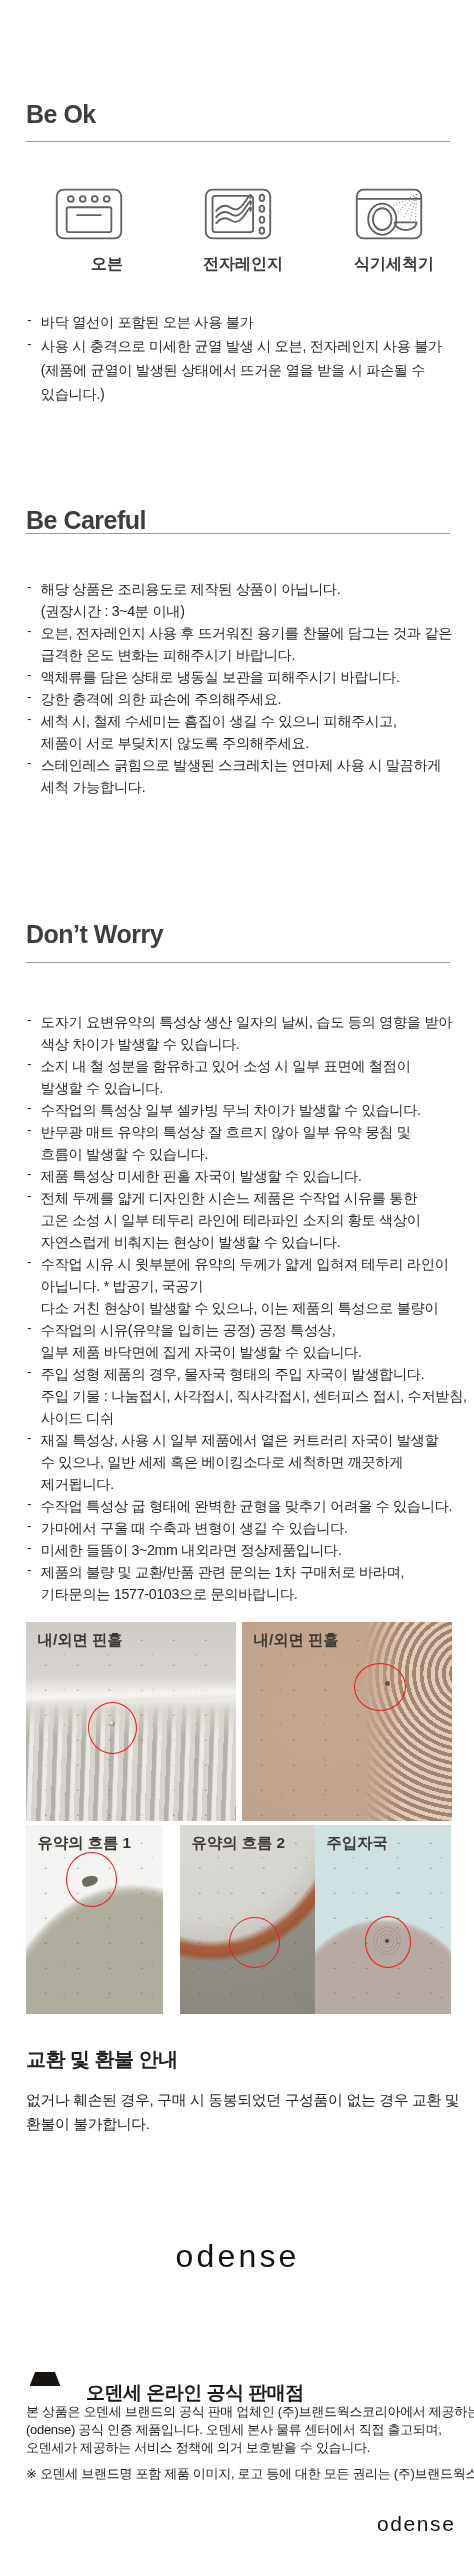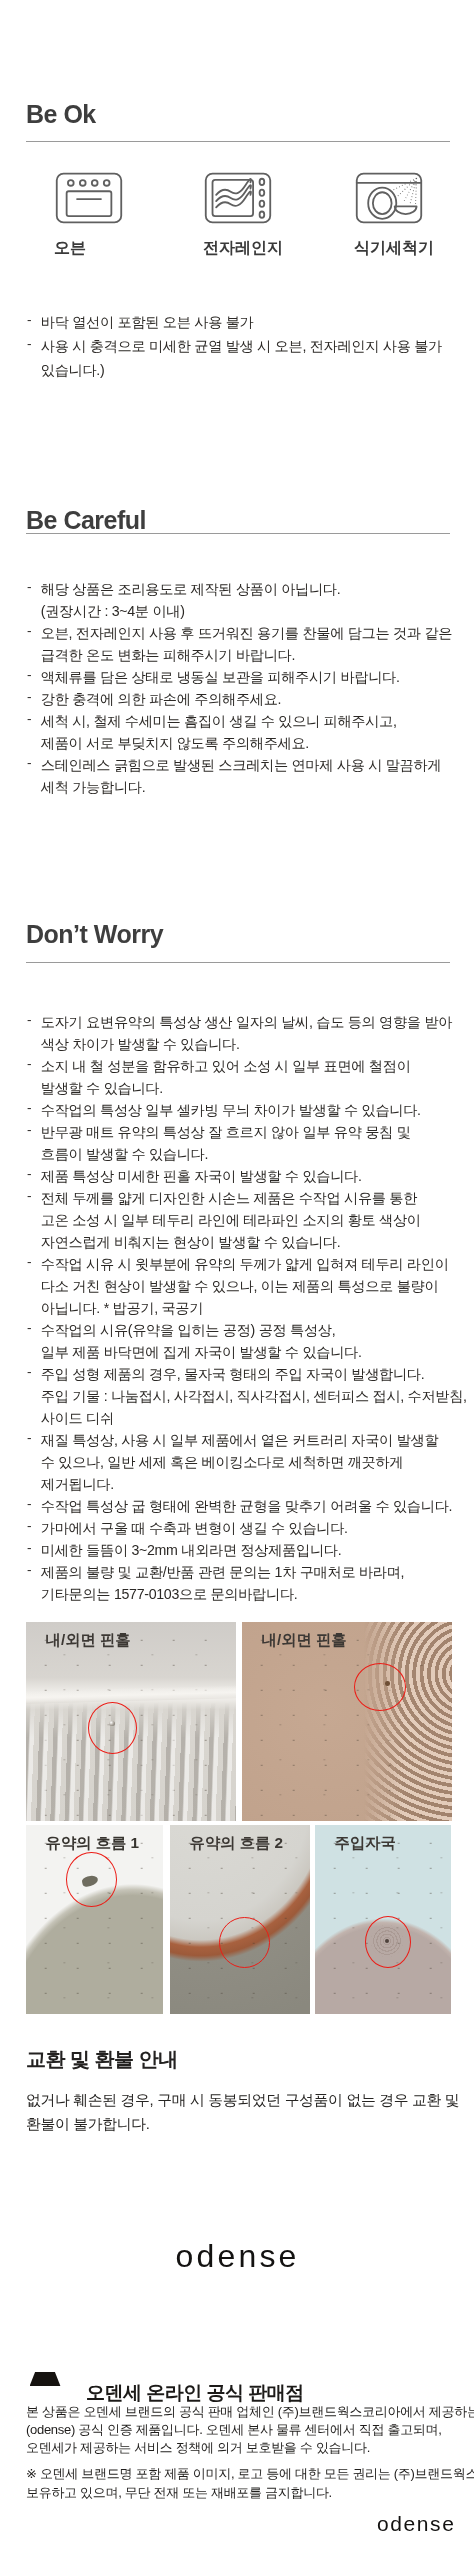--- a/index.html
+++ b/index.html
@@ -1,30 +1,30 @@
 <!DOCTYPE html>
 <html style="font-size:8.4px"><head>
 <meta charset="utf-8">
 <style>
   html,body{margin:0;padding:0;}
   body{width:475px;height:2576px;background:#ffffff;position:relative;
        font-family:"Liberation Sans","DejaVu Sans",sans-serif;}
   .sec-title{position:absolute;left:26px;margin:0;font-size:25px;font-weight:bold;
              color:#3e3e3e;letter-spacing:-0.5px;}
   .hr{position:absolute;left:26px;width:424px;height:1.1px;background:#9a9a9a;}
-  .icon-col{position:absolute;top:172px;width:69px;text-align:left;}
+  .icon-col{position:absolute;top:188px;width:69px;text-align:right;}
   .icon-col svg{display:block;margin:0 auto;}
   .icon-label{margin-top:13.7px;font-size:16px;font-weight:bold;color:#3a3a3a;white-space:nowrap;}
   .bullets{position:absolute;left:26px;width:427px;font-size:14.2px;color:#2b2825;letter-spacing:-0.3px;}
   .bl{position:relative;padding-left:14.8px;white-space:nowrap;}
   .bl .dash{position:absolute;left:1.1px;top:-1.6px;font-size:13.7px;color:#2b2825;}
   .para{position:absolute;left:26px;width:427px;font-size:14.8px;color:#262422;letter-spacing:-0.3px;}
   .para .pline{white-space:nowrap;}
   .photo{position:absolute;overflow:hidden;background:#cccccc;}
-  .ph-label{position:absolute;left:11.6px;top:8.4px;font-size:15.3px;font-weight:bold;color:#3c3834;z-index:5;margin-left:8px;}
+  .ph-label{position:absolute;left:11.6px;top:8.4px;font-size:15.3px;font-weight:bold;color:#3c3834;z-index:5;}
   .spk{position:absolute;inset:0;z-index:1;
     background-image:
       radial-gradient(circle, rgba(70,60,50,.45) 0.5px, transparent 0.9px),
       radial-gradient(circle, rgba(70,60,50,.28) 0.5px, transparent 0.8px);
     background-size:32px 25px, 44px 35px;
     background-position:3.7px 5.8px, 16.4px 15.3px;}
   .circ{position:absolute;border:1.6px solid #ec1c16;border-radius:50%;z-index:6;}
   
   .r1l{background:linear-gradient(180deg,#cfccc8 0%,#d8d5d0 28%,#ebe9e5 34%,#f2f0ec 38%,#d9d6d0 44%,#d6d3cd 100%);}
   .r1l .ribs{position:absolute;left:0;right:0;top:40%;bottom:0;z-index:2;
@@ -127,20 +127,24 @@
       <div class="bl">
         <span class="dash">-</span>
         <span>바닥 열선이 포함된 오븐 사용 불가</span>
       </div>
 
       <div class="bl">
         <span class="dash">-</span>
         <span>사용 시 충격으로 미세한 균열 발생 시 오븐, 전자레인지 사용 불가</span>
       </div>
 
+      <div class="bl nodash">
+        
+        <span>(제품에 균열이 발생된 상태에서 뜨거운 열을 받을 시 파손될 수</span>
+      </div>
 
       <div class="bl nodash">
         
         <span>있습니다.)</span>
       </div>
     </div>
 
   <h2 class="sec-title" style="top:506px">Be Careful</h2>
   <div class="hr" style="top:533px"></div>
   <div class="bullets" style="top:578px;line-height:22px">
@@ -256,26 +260,26 @@
         <span>자연스럽게 비춰지는 현상이 발생할 수 있습니다.</span>
       </div>
 
       <div class="bl">
         <span class="dash">-</span>
         <span>수작업 시유 시 윗부분에 유약의 두께가 얇게 입혀져 테두리 라인이</span>
       </div>
 
       <div class="bl nodash">
         
+        <span>아닙니다. * 밥공기, 국공기</span>
+      </div>
+
+      <div class="bl nodash">
+        
         <span>다소 거친 현상이 발생할 수 있으나, 이는 제품의 특성으로 불량이</span>
-      </div>
-
-      <div class="bl nodash">
-        
-        <span>아닙니다. * 밥공기, 국공기</span>
       </div>
 
       <div class="bl">
         <span class="dash">-</span>
         <span>수작업의 시유(유약을 입히는 공정) 공정 특성상,</span>
       </div>
 
       <div class="bl nodash">
         
         <span>일부 제품 바닥면에 집게 자국이 발생할 수 있습니다.</span>
@@ -352,21 +356,21 @@
     <div class="pinhole" style="left:143px;top:59px"></div>
     <div class="circ" style="left:112px;top:41px;width:50px;height:46px"></div>
   </div>
 
   <div class="photo r2l" style="left:26px;top:1825px;width:137px;height:189px">
     <div class="ph-label">유약의 흐름 1</div>
     <div class="spk"></div>
     <div class="drip" style="left:56px;top:51px"></div>
     <div class="circ" style="left:40px;top:27.4px;width:49px;height:53px"></div>
   </div>
-  <div class="photo r2m" style="left:170px;top:1825px;width:140px;height:189px">
+  <div class="photo r2m" style="left:180px;top:1825px;width:140px;height:189px">
     <div class="ph-label">유약의 흐름 2</div>
     <div class="spk"></div>
     <div class="circ" style="left:49px;top:92px;width:49px;height:49px"></div>
   </div>
   <div class="photo r2r" style="left:315px;top:1825px;width:136px;height:189px">
     <div class="ph-label">주입자국</div>
     <div class="spk"></div>
     <div class="swirl" style="left:56px;top:100px;width:32px;height:32px">
         <div class="cdot"></div>
       </div>
@@ -391,18 +395,17 @@
       <div class="pline">본 상품은 오덴세 브랜드의 공식 판매 업체인 (주)브랜드웍스코리아에서 제공하는 오덴세</div>
 
       <div class="pline">(odense) 공식 인증 제품입니다. 오덴세 본사 물류 센터에서 직접 출고되며,</div>
 
       <div class="pline">오덴세가 제공하는 서비스 정책에 의거 보호받을 수 있습니다.</div>
     </div>
   <div class="foot-para" style="top:2465px;line-height:18.5px">
 
       <div class="pline">※ 오덴세 브랜드명 포함 제품 이미지, 로고 등에 대한 모든 권리는 (주)브랜드웍스코리아에서</div>
 
-      <div class="pline">보유하고 있으며, 무단 전재 또는 재배포를 금지합니다.</div>
     </div>
   <div class="logo-small">odense</div>
 
 </div>
 
 
 </body></html>

